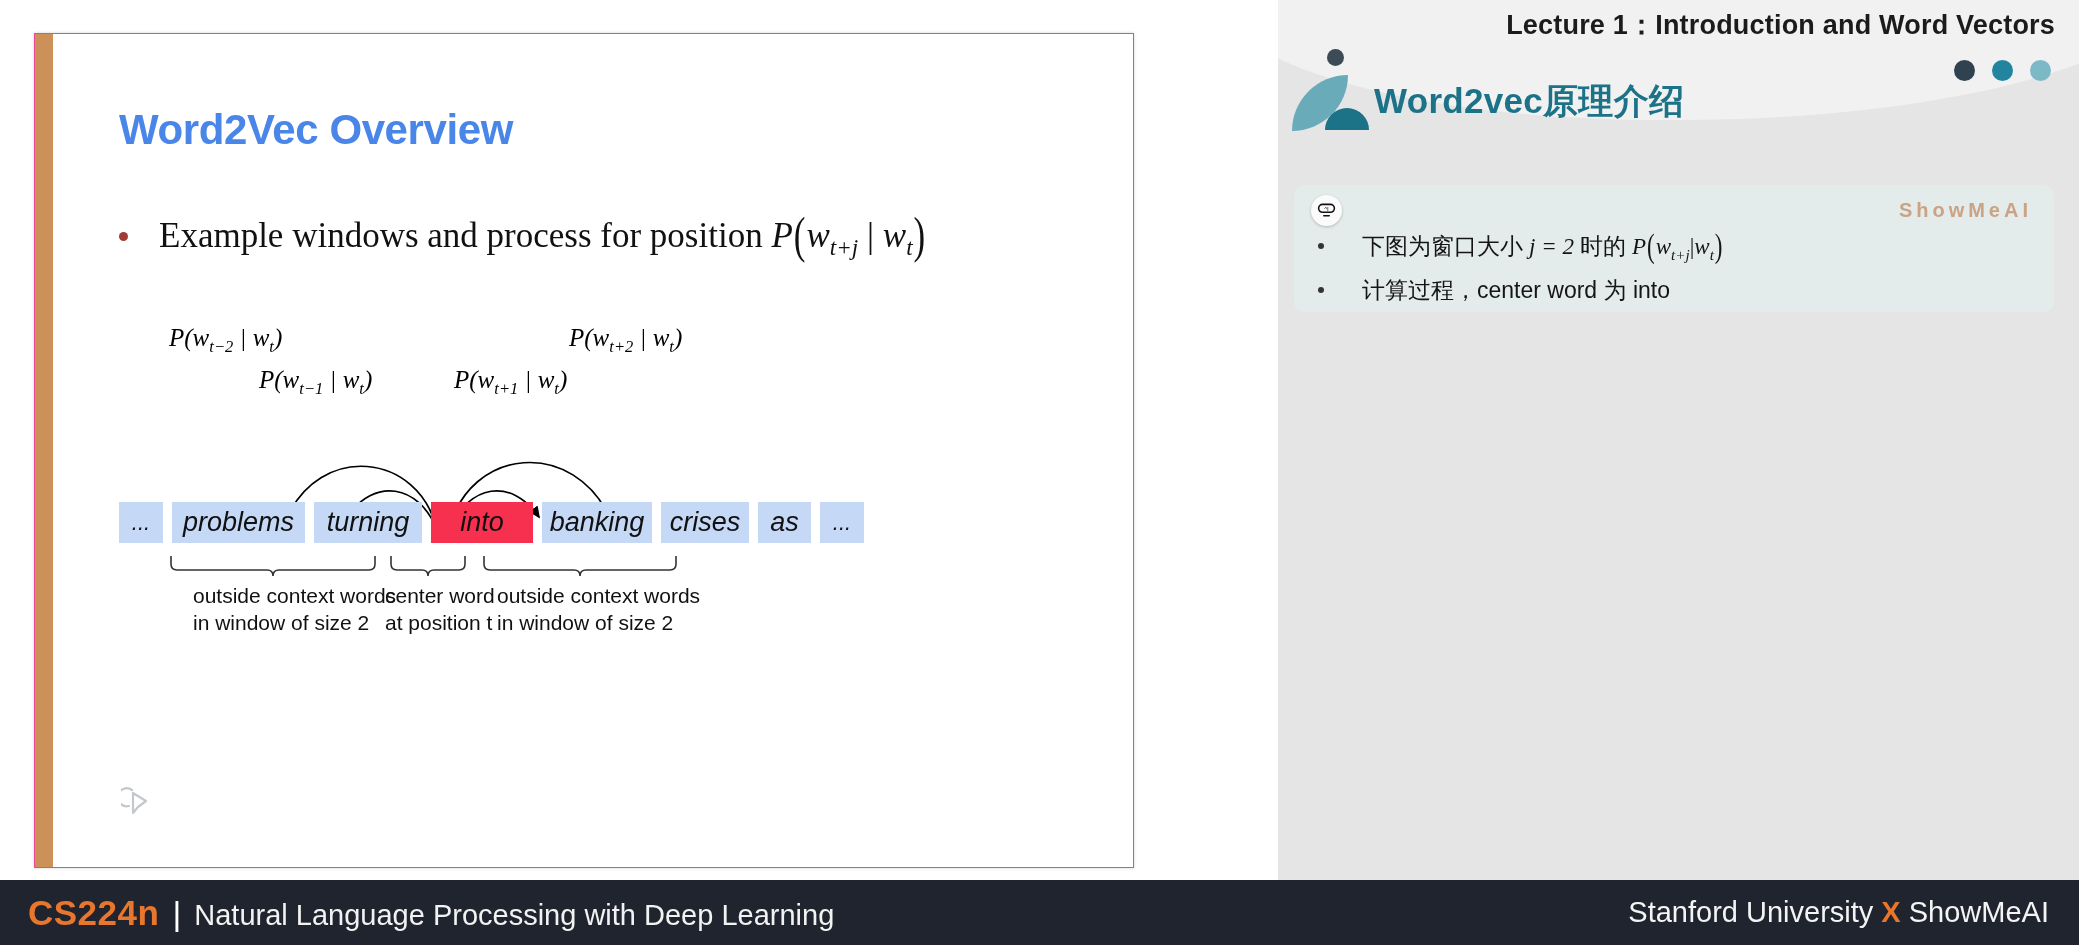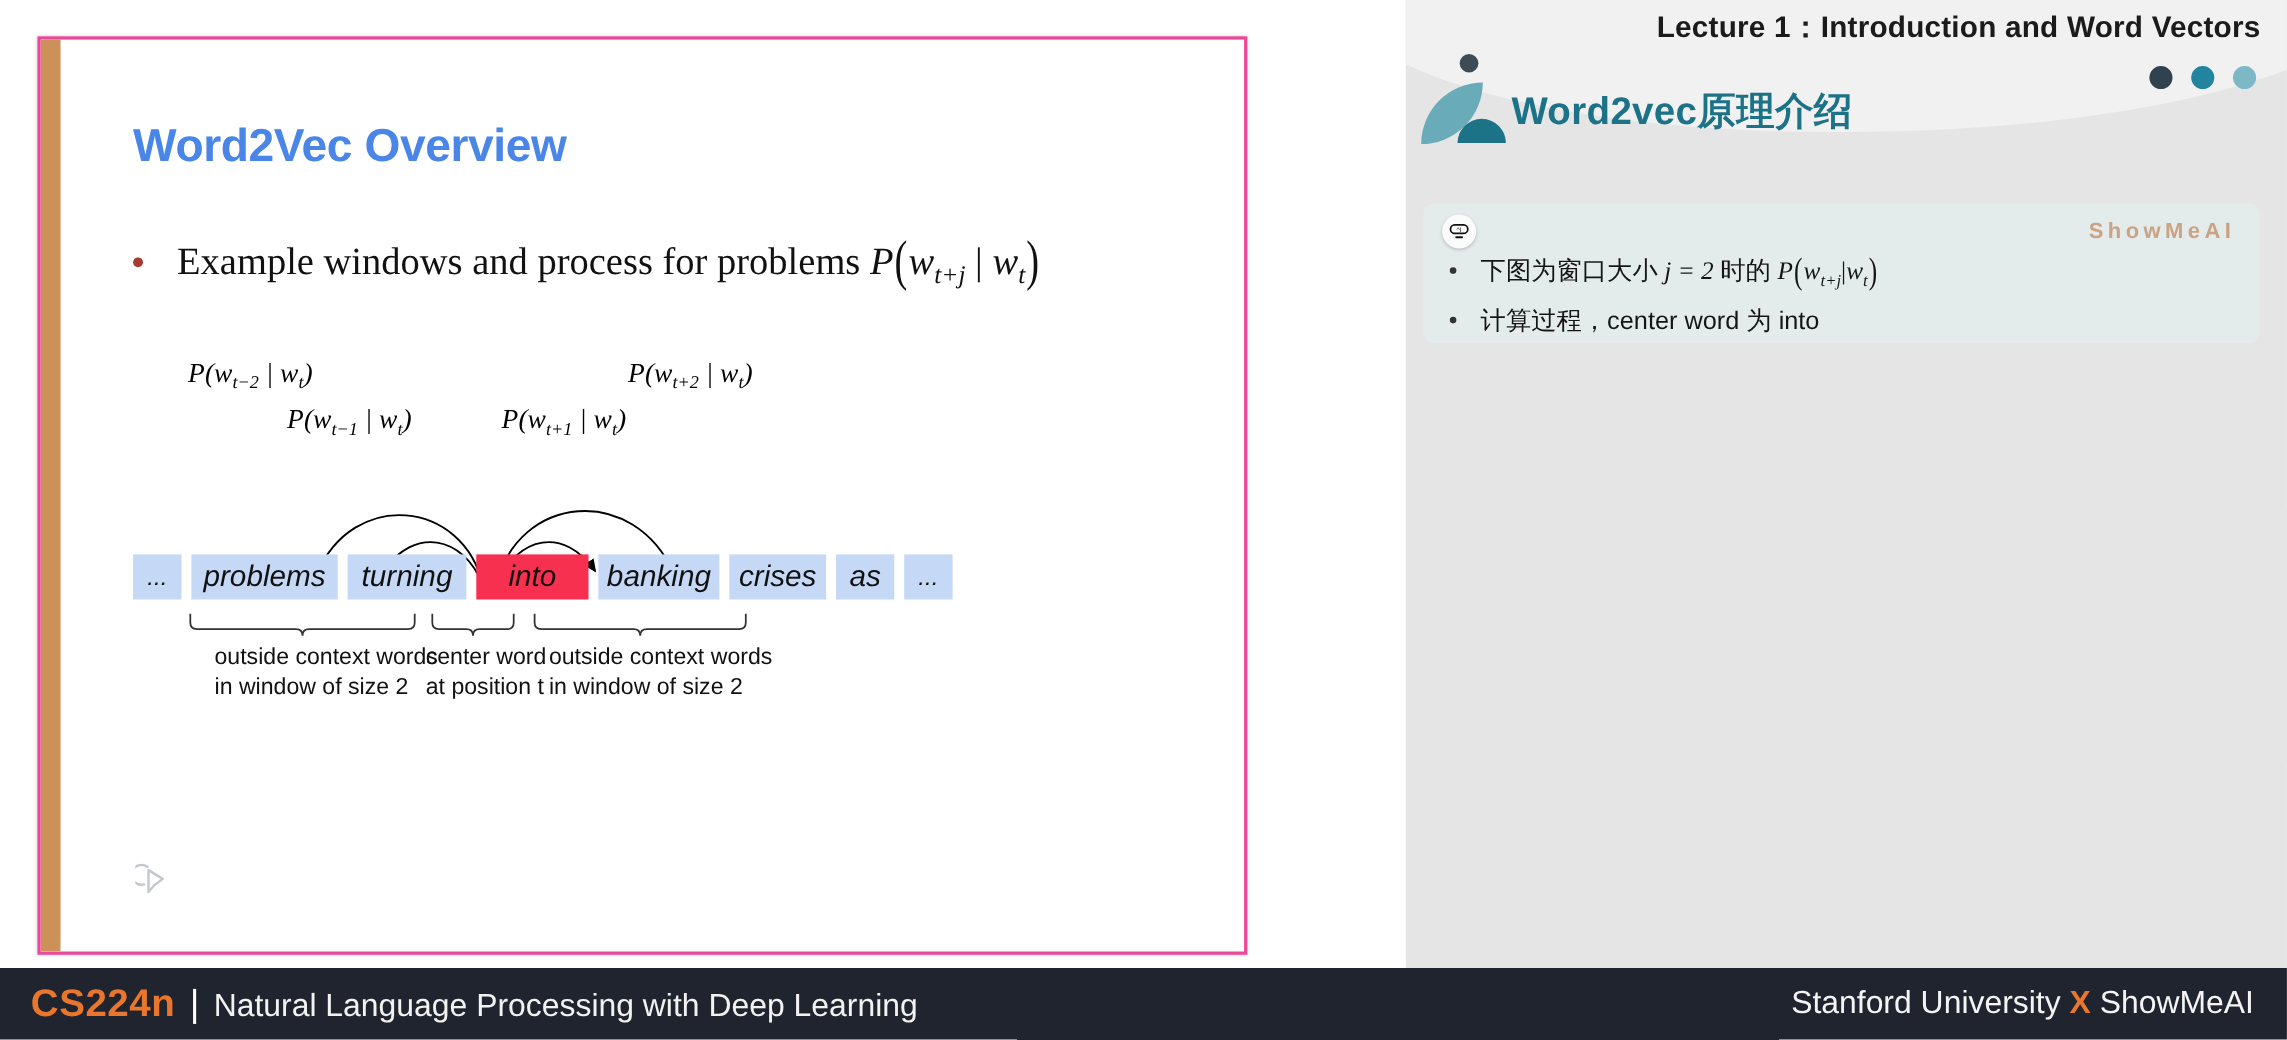--- a/index.html
+++ b/index.html
@@ -20,21 +20,21 @@
     position: absolute;
     left: 0; top: 0;
     width: 1278px; height: 880px;
     background: #ffffff;
   }
   .slide {
     position: absolute;
     left: 34px; top: 33px;
     width: 1100px; height: 835px;
     background: #ffffff;
-    border: 3px solid #ec4899;
+    border: 1px solid #ec4899;
     box-shadow: 0 0 3px rgba(0,0,0,0.18);
     box-sizing: border-box;
     overflow: hidden;
   }
   .slide-accent {
     position: absolute;
     left: 0; top: 0;
     width: 18px; height: 100%;
     background: #cc9159;
   }
@@ -261,20 +261,21 @@
     right: 16px;
   }
   .card-bullet {
     display: flex;
     align-items: baseline;
     margin-bottom: 11px;
     font-family: "Liberation Sans", sans-serif;
     font-size: 23px;
     color: #151515;
     white-space: nowrap;
+    gap: 16px;
   }
   .card-bullet .cb-dot {
     width: 6px; height: 6px;
     border-radius: 50%;
     background: #333;
     margin: 0 22px 0 4px;
     flex: 0 0 auto;
     position: relative;
     top: -5px;
   }
@@ -356,21 +357,21 @@
 <body>
 
 <div class="slide-stage">
   <div class="slide">
     <div class="slide-accent"></div>
 
     <div class="slide-title">Word2Vec Overview</div>
 
     <div class="bullet-row">
       <span class="bullet-dot"></span>
-      <span class="bullet-text"><span>Example windows and process for problems </span><span class="math">P<span class="paren-big">(</span><i>w</i><sub><i>t</i>+<i>j</i></sub> <span style="font-style:normal">|</span> <i>w</i><sub><i>t</i></sub><span class="paren-big">)</span></span></span>
+      <span class="bullet-text"><span>Example windows and process for position </span><span class="math">P<span class="paren-big">(</span><i>w</i><sub><i>t</i>+<i>j</i></sub> <span style="font-style:normal">|</span> <i>w</i><sub><i>t</i></sub><span class="paren-big">)</span></span></span>
     </div>
 
     <div class="diagram">
       <svg width="930" height="360" viewBox="0 0 930 360">
         <defs>
           <marker id="ah" markerWidth="9" markerHeight="9" refX="6" refY="3.2" orient="auto">
             <path d="M0,0 L7,3.2 L0,6.4 z" fill="#000"></path>
           </marker>
         </defs>
 

